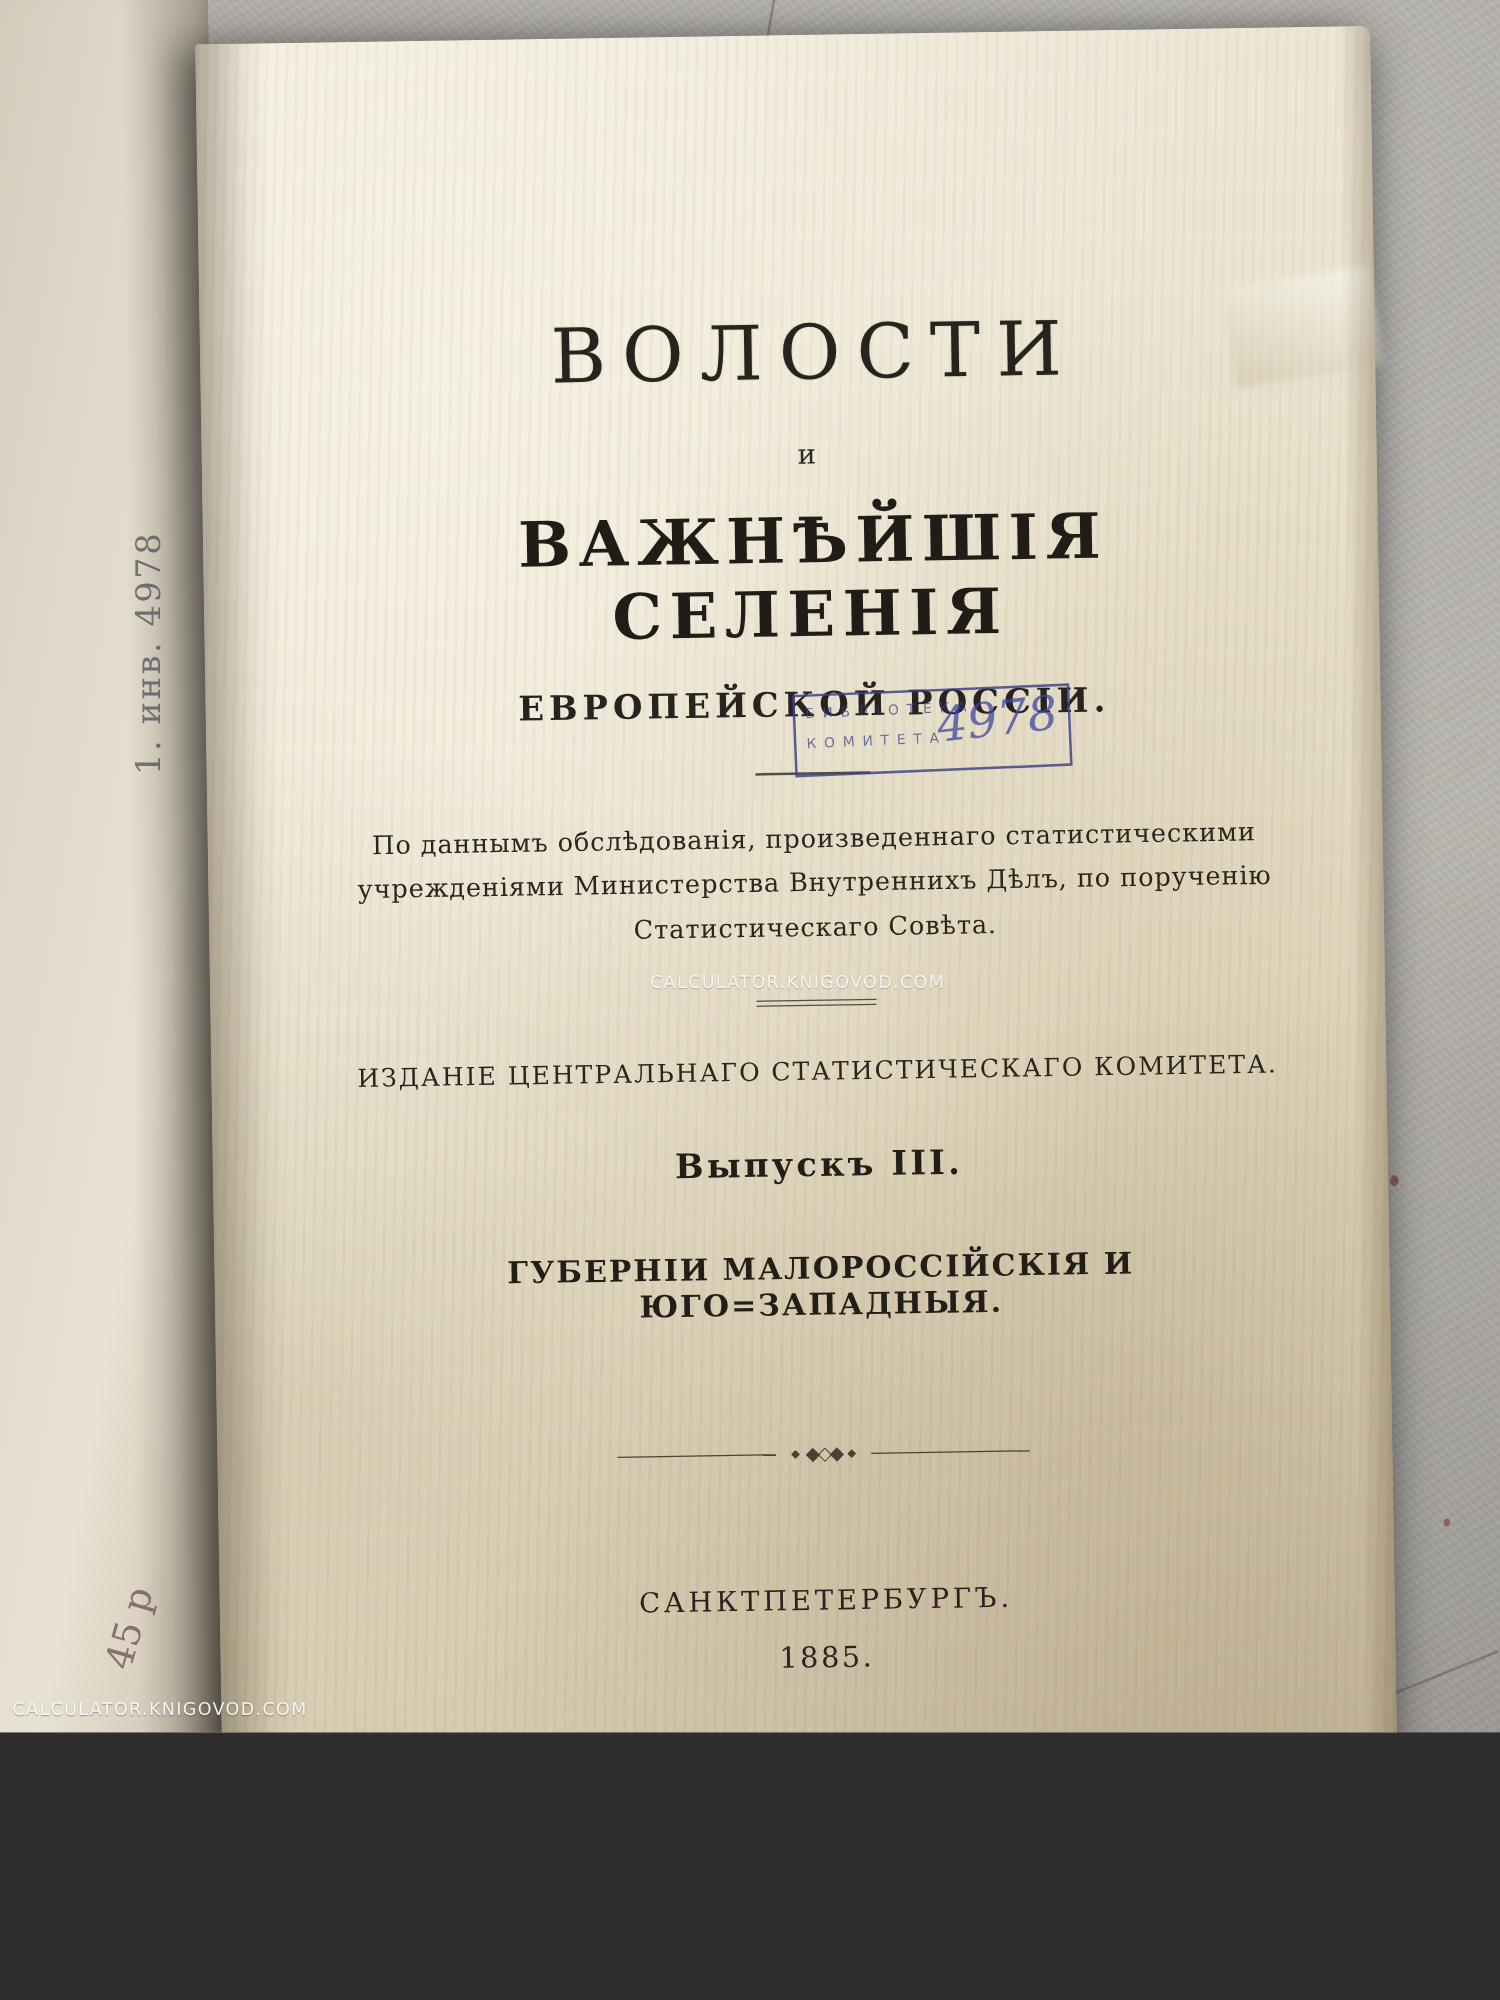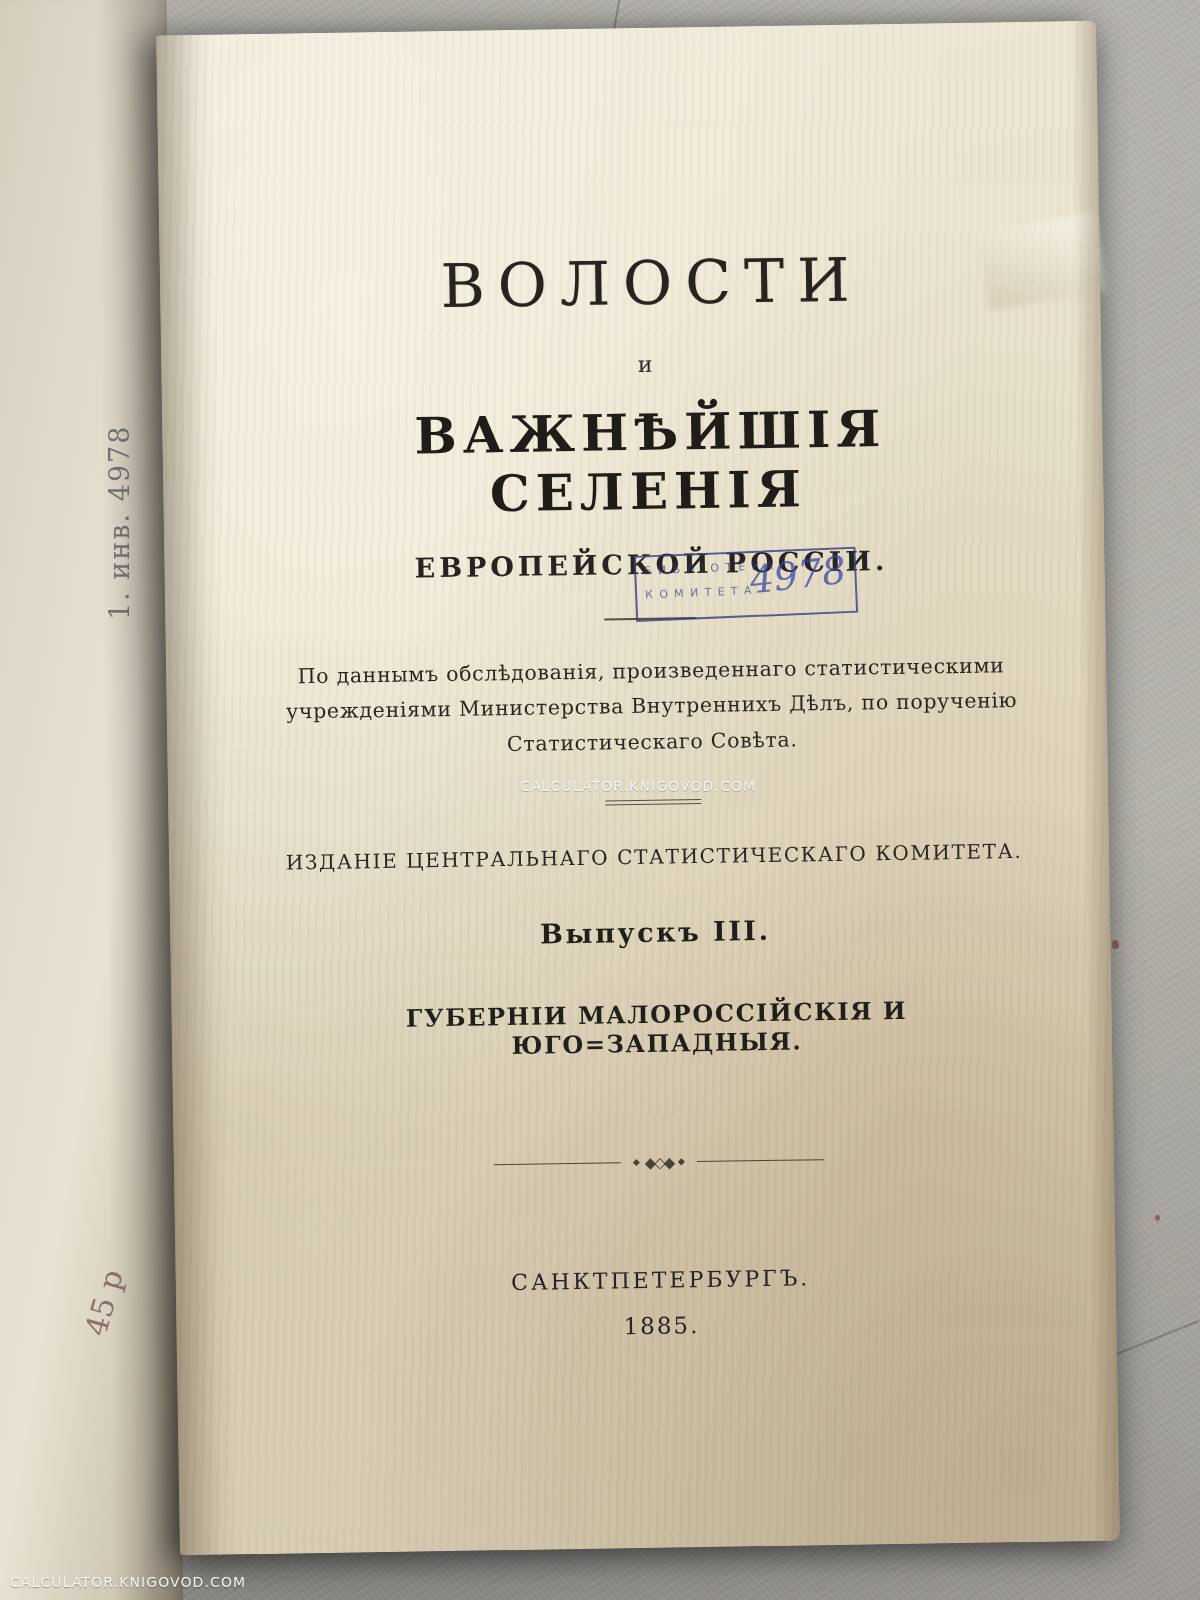--- a/index.html
+++ b/index.html
@@ -3,21 +3,21 @@
 <meta charset="utf-8">
 <style>
   html, body {
     margin: 0;
     padding: 0;
     background: #2e2e2e;
   }
   #page {
     position: relative;
     width: 1200px;
-    height: 1600px;
+    height: 1386px;
     overflow: hidden;
     background: #b9b6b0;
     font-family: "Liberation Serif", serif;
   }
 
   
   .backdrop {
     position: absolute;
     inset: 0;
     background:

